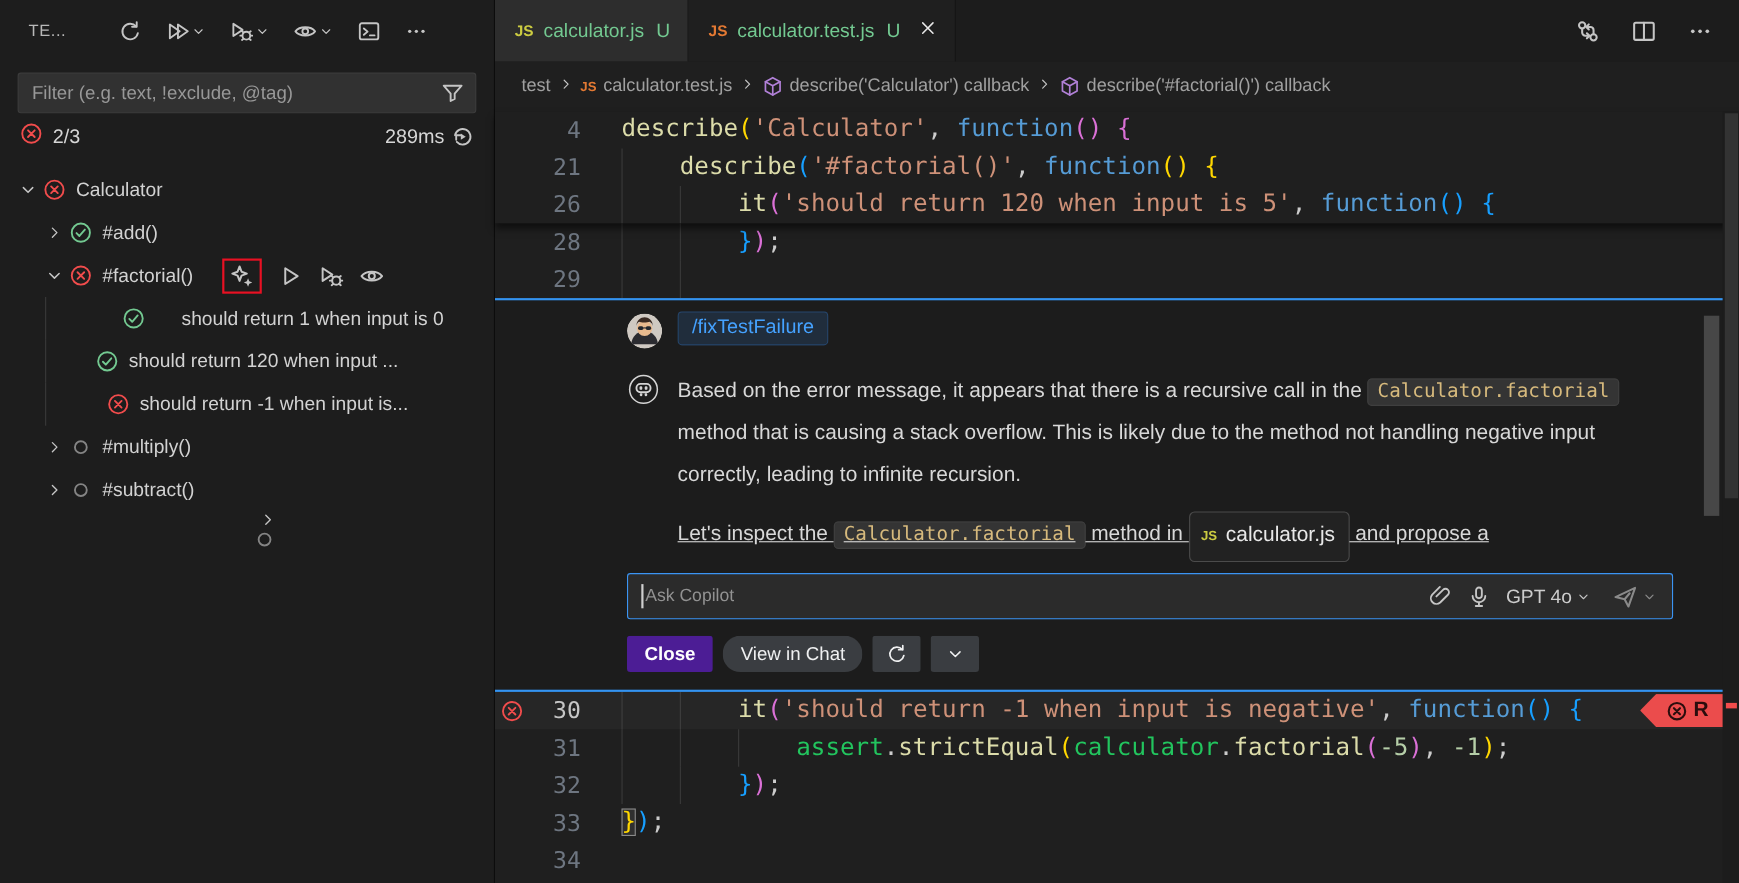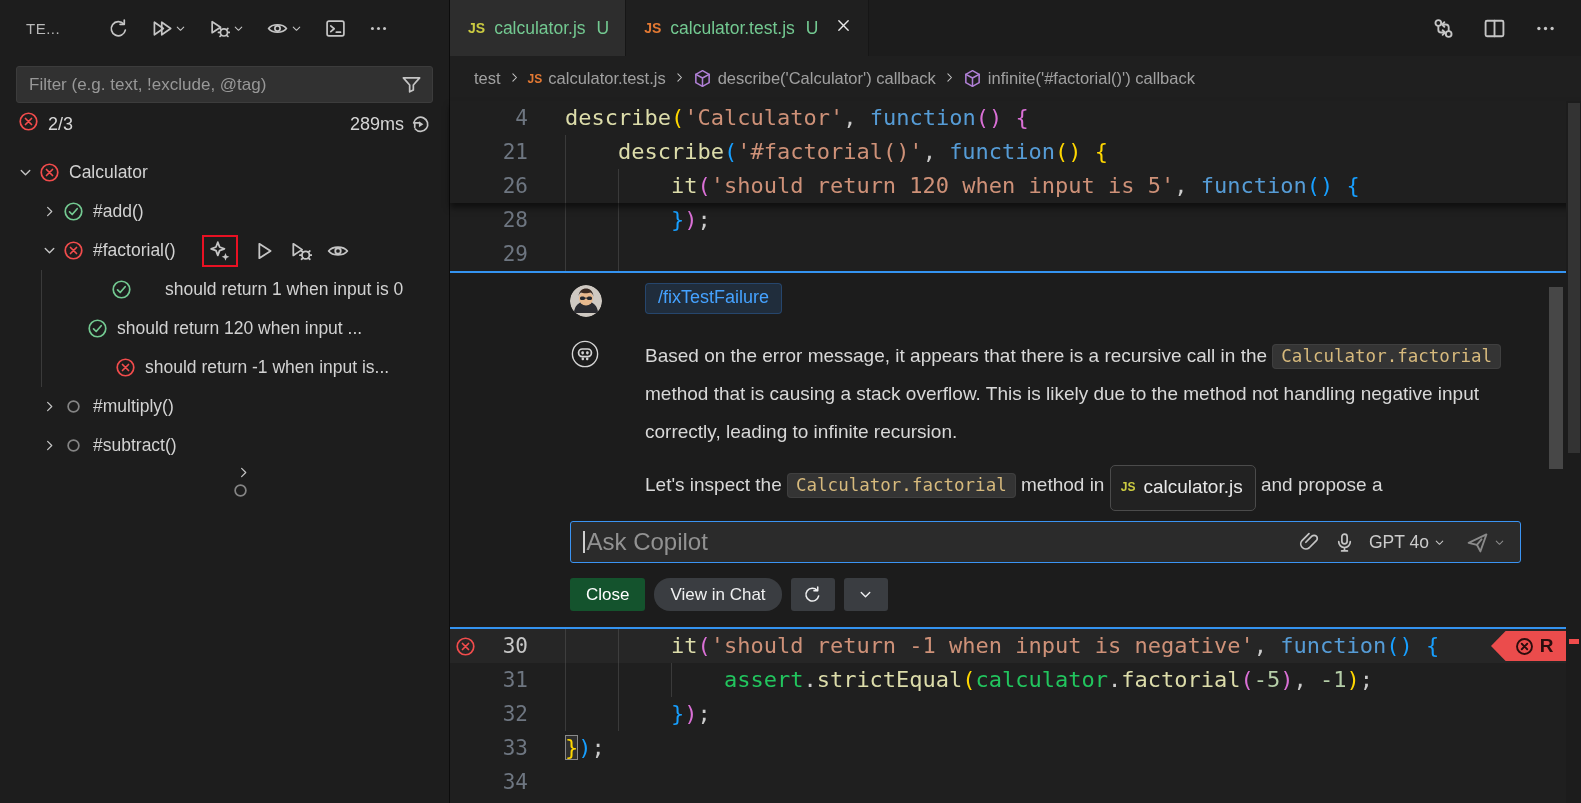--- a/index.html
+++ b/index.html
@@ -61,39 +61,39 @@
   .tk-b1{color:#ffd700} .tk-b2{color:#da70d6} .tk-b3{color:#179fff}
   .tk-match { outline:1px solid #8a8a8a; outline-offset:-1px; background:rgba(120,120,120,0.18); }
   .fail-flag { position:absolute; right:4px; top:2px; height:30px; width:86px; background:#eb4c4c; clip-path:polygon(17% 0,100% 0,100% 100%,17% 100%,0 50%); display:flex; align-items:center; justify-content:center; gap:6px; color:#2b0d0d; font-size:19px; font-weight:bold; cursor:pointer; font-family:"Liberation Sans",sans-serif; z-index:4; }
   .overview { position:absolute; right:0; top:0; bottom:0; width:15px; background:#1c1c1c; z-index:5; }
   .overview .thumb { position:absolute; right:1px; width:12px; top:2px; height:350px; background:rgba(121,121,121,0.25); }
   .overview .mark { position:absolute; right:2px; width:10px; height:5px; background:#f14c4c; top:538px; }
 
   
   .chat { background:#1c1c1c; border-top:2px solid #3493f0; border-bottom:2px solid #3493f0; font-family:"Liberation Sans",sans-serif; position:relative; z-index:4; padding:10px 0 16px 0; }
   .chat-msgs { height:230px; overflow:hidden; position:relative; padding-left:120px; padding-right:60px; }
-  .chat-row { display:flex; align-items:flex-start;gap:29px; }
+  .chat-row { display:flex; align-items:flex-start; }
   .chat-col-icon { width:46px; flex:none; padding-top:2px; }
   .avatar { width:32px; height:32px; border-radius:50%; overflow:hidden; display:block; }
   .cmd-chip { display:inline-block; background:rgba(55,148,255,0.14); border:1px solid rgba(55,148,255,0.25); color:#45a2ff; font-size:18px; padding:3px 12px 5px 12px; border-radius:4px; }
   .msg-body { font-size:19px; color:#d8d8d8; line-height:38px; max-width:905px; }
-  .msg-body p + p { margin-top:14px; }
+  .msg-body p + p { margin-top:14px;text-decoration:underline; }
   .code-chip { font-family:"DejaVu Sans Mono",monospace; font-size:17.5px; color:#d7ba7d; background:#343434; border:1px solid #3f3f3f; border-radius:4px; padding:1px 8px 2px 8px; }
   .file-chip { display:inline-flex; align-items:center; gap:8px; border:1px solid #4b4b4b; border-radius:5px; padding:2px 12px 4px 10px; color:#e8e8e8; cursor:pointer; background:#222; }
   .clip-wrap { height:18px; overflow:hidden; }
   .chat-scroll { position:absolute; right:18px; top:4px; width:14px; height:182px; background:#474747; cursor:pointer; }
   .chat-input { margin:8px 60px 0 120px; height:42px; border:1.5px solid #3b94f3; border-radius:3px; background:#2b2b2b; display:flex; align-items:center; padding:0 14px 0 12px; }
   .chat-input .cursor { width:1.5px; height:22px; background:#cfcfcf; margin-right:2px; }
-  .chat-input .ph { color:#929292; font-size:24px; flex:1; }
+  .chat-input .ph { color:#929292; font-size:16px; flex:1; }
   .chat-input .in-actions { display:flex; align-items:center; gap:14px; }
   .model-pick { display:flex; align-items:center; gap:4px; color:#cccccc; font-size:17.5px; cursor:pointer; }
   .send-grp { display:flex; align-items:center; gap:4px; margin-left:6px; cursor:pointer; }
   .chat-btns { margin:15px 0 0 120px; display:flex; align-items:center; gap:9px; }
   .btn { height:33px; border-radius:3px; font-size:17px; display:flex; align-items:center; justify-content:center; padding:0 15px; cursor:pointer; border:1px solid transparent; font-family:"Liberation Sans",sans-serif; }
-  .btn-primary { background:#14532d; color:#fff; }
+  .btn-primary { background:#4c1d95; color:#fff;font-weight:bold; }
   .btn-secondary { background:#3a3d41; color:#eff0f1;border-radius:16px; }
   .btn-icon { background:#3a3d41; color:#eff0f1; width:44px; padding:0; }
 </style>
 </head>
 <body>
 
 <div class="app">
 
   <div class="sidebar">
     <div class="sb-toolbar">
@@ -261,21 +261,21 @@
           <span class="guide-v"></span>
           <span class="twisty"></span>
           <span class="state">
             <svg width="21" height="21" viewBox="0 0 16 16" fill="none" stroke="#c5c5c5" stroke-width="1.3" stroke-linecap="round" stroke-linejoin="round">
               <circle cx="8" cy="8" r="6.3" stroke="#73c991"></circle>
               <path d="M5 8.3l2 2 3.8-4.4" stroke="#73c991"></path>
             </svg>
           </span>
           <span class="lbl">should return 120 when input ...</span>
         </div>
-        <div class="tree-row" style="padding-left: 90px;">
+        <div class="tree-row" style="padding-left: 72px;">
           <span class="guide-v"></span>
           <span class="twisty"></span>
           <span class="state">
             <svg width="21" height="21" viewBox="0 0 16 16" fill="none" stroke="#c5c5c5" stroke-width="1.3" stroke-linecap="round" stroke-linejoin="round">
               <circle cx="8" cy="8" r="6.3" stroke="#f14c4c"></circle>
               <path d="M5.7 5.7l4.6 4.6M10.3 5.7l-4.6 4.6" stroke="#f14c4c"></path>
             </svg>
           </span>
           <span class="lbl">should return -1 when input is...</span>
         </div>
@@ -386,21 +386,21 @@
           <span>describe('Calculator') callback</span>
         </span>
         <span class="crumb-sep"><svg width="13" height="13" viewBox="0 0 16 16" fill="none" stroke="#c5c5c5" stroke-width="1.3" stroke-linecap="round" stroke-linejoin="round">
             <path d="M6 3.6l4.4 4.4L6 12.4"></path>
           </svg></span>
         <span class="crumb">
           <svg width="19" height="19" viewBox="0 0 16 16" fill="none" stroke="#c5c5c5" stroke-width="1.3" stroke-linecap="round" stroke-linejoin="round">
             <path d="M8 1.4l5.6 3.1v7L8 14.6l-5.6-3.1v-7z" stroke="#b180d7"></path>
             <path d="M2.4 4.5L8 7.6l5.6-3.1M8 7.6v7" stroke="#b180d7"></path>
           </svg>
-          <span>infinite('#factorial()') callback</span>
+          <span>describe('#factorial()') callback</span>
         </span>
       </div>
 
     <div class="editor">
       <div class="sticky" id="sticky-slot">
           <div class="code-line">
             <span class="gutter">
               <span class="gicon"></span>
               <span class="lnum">4</span>
             </span>

